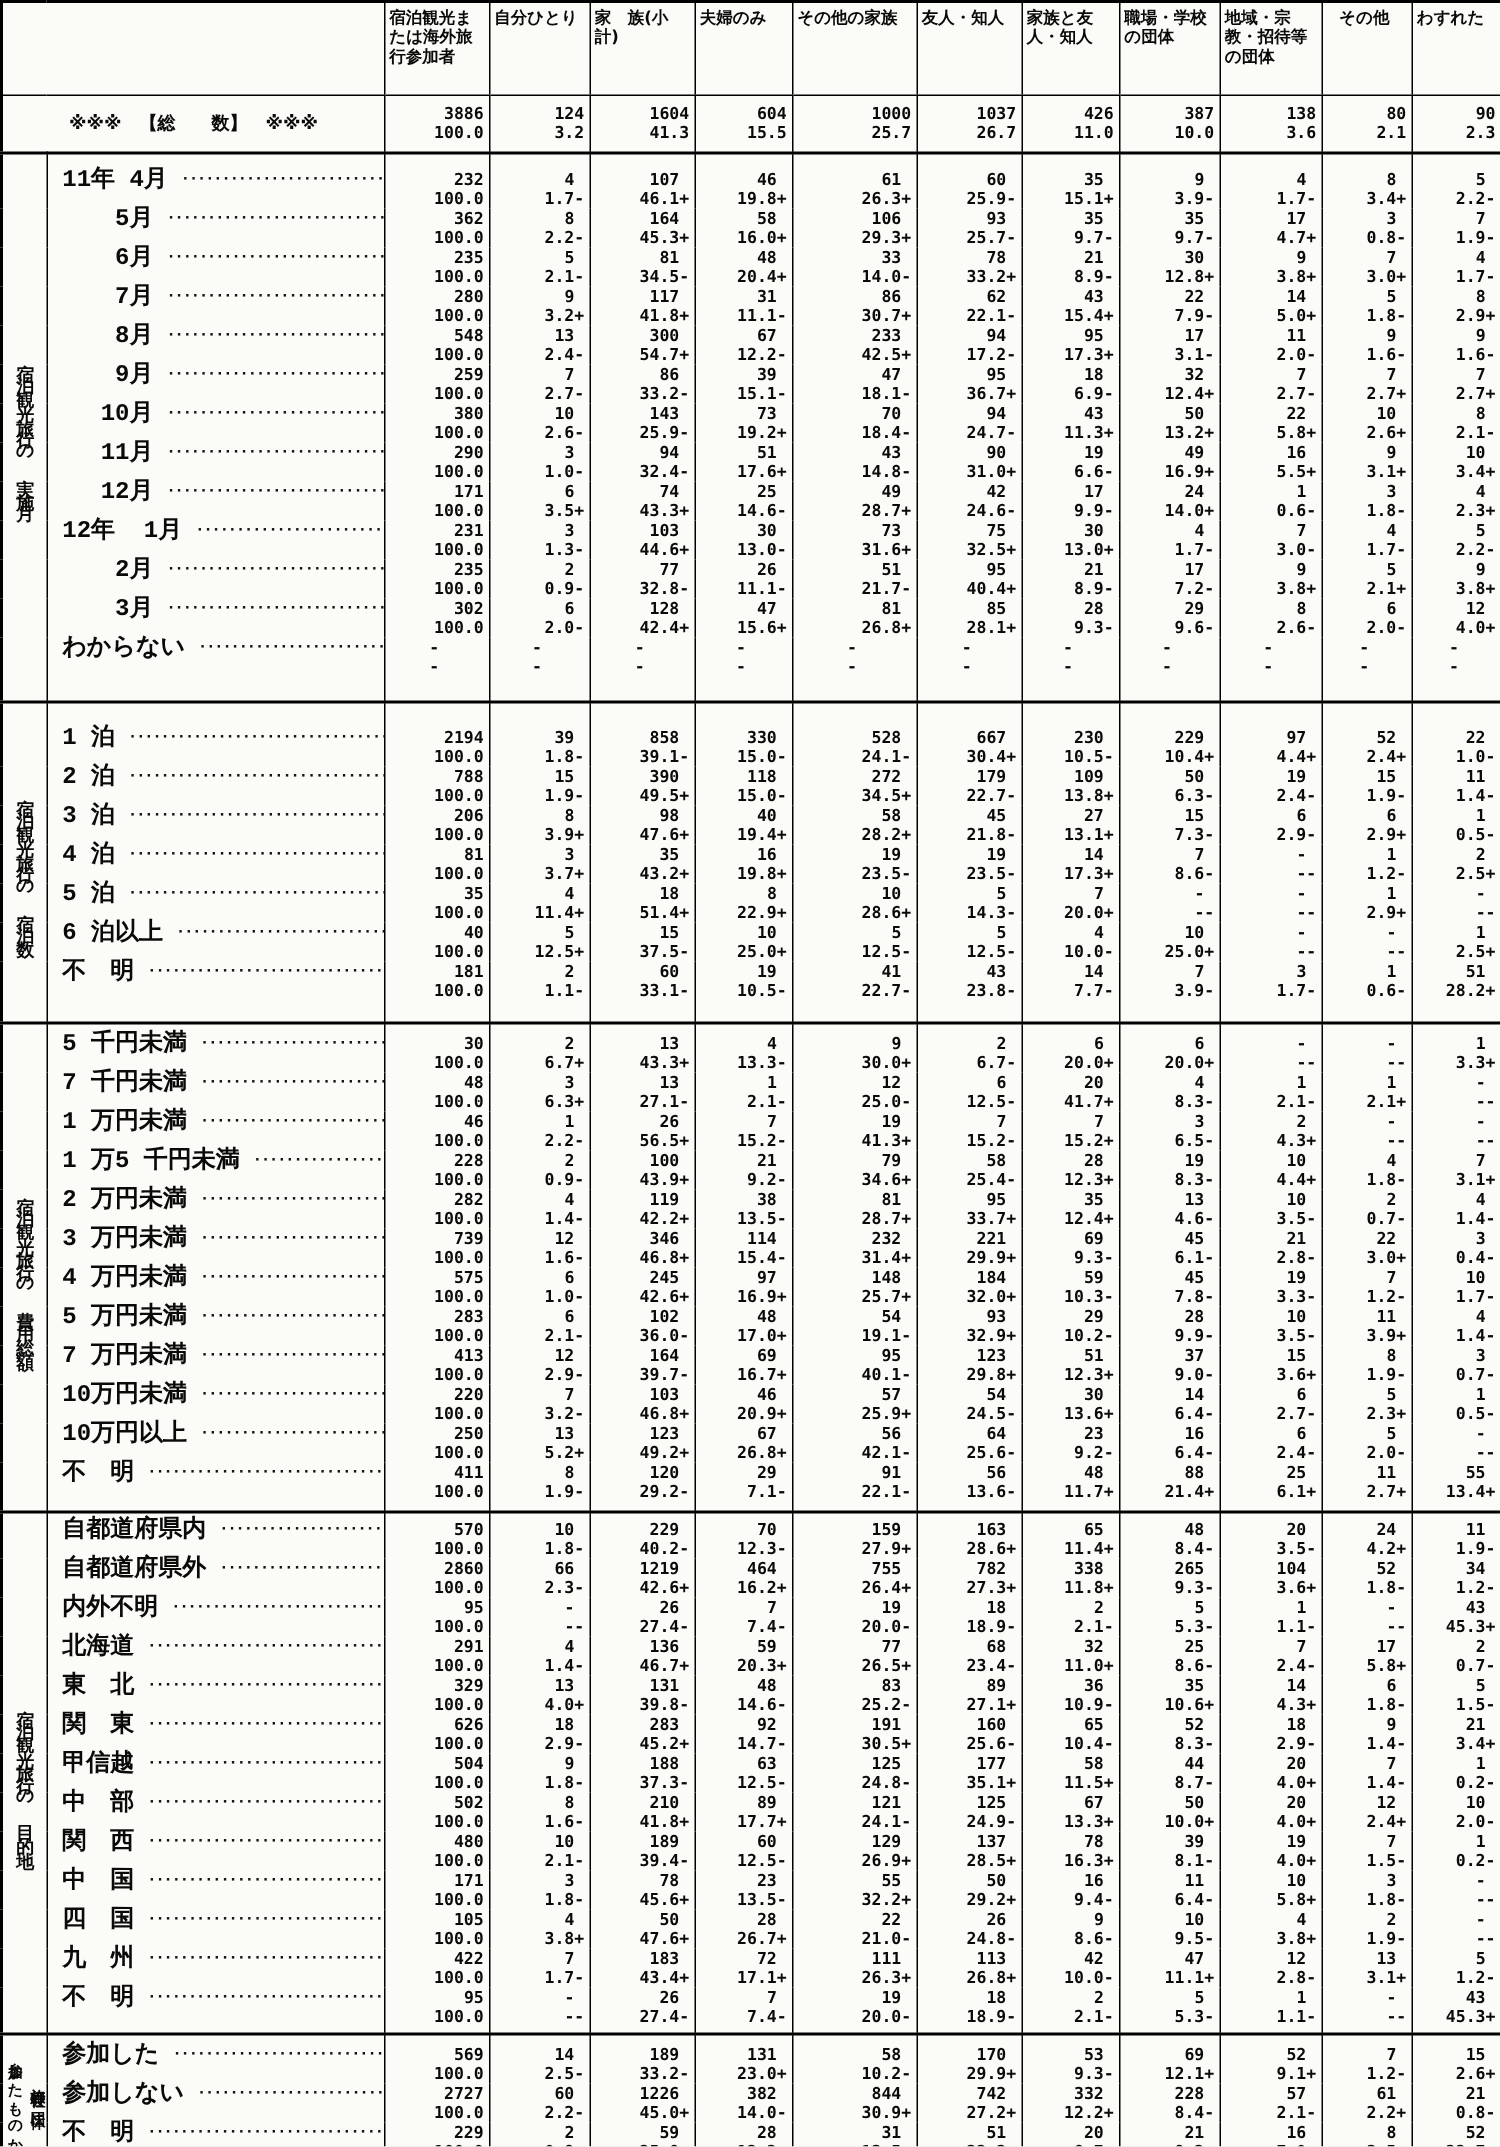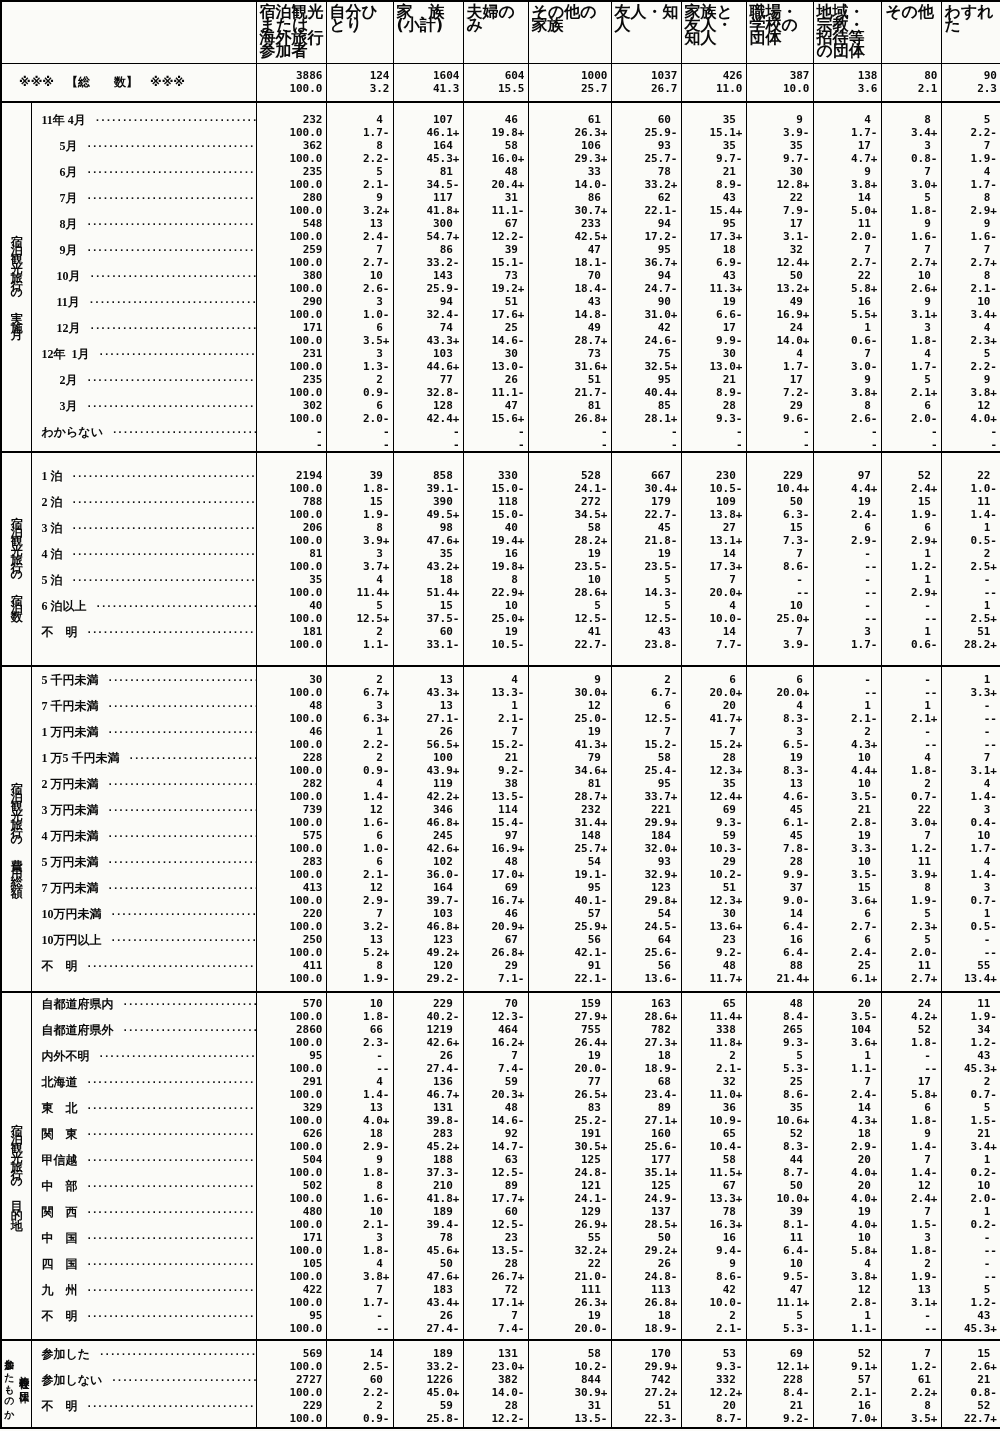--- a/index.html
+++ b/index.html
@@ -7,66 +7,66 @@
     position:relative;width:1000px;height:1431px;background:#fbfbf8;color:#0a0a0a;
     font-family:"DejaVu Sans","Liberation Sans",sans-serif;overflow:hidden;
   }
   table.grid{
     border-collapse:collapse;table-layout:fixed;width:1000px;
     border:2px solid #000;
   }
   
   thead th{
     border-left:1px solid #000;border-bottom:1.5px solid #000;
-    font-size:16px;line-height:13px;font-weight:bold;text-align:left;
+    font-size:11px;line-height:13px;font-weight:bold;text-align:left;
     vertical-align:top;padding:3px 2px 2px 3px;word-break:break-all;
     height:56px;font-family:"DejaVu Sans","Liberation Sans",sans-serif;
   }
   thead th.corner{border-left:none;}
   thead th.alt-right{text-align:center;padding-right:6px;}
   
   td.num{
     border-left:1px solid #000;vertical-align:top;padding:0 3px 0 0;
     font-family:"DejaVu Sans Mono","Liberation Mono",monospace;
     font-size:11px;font-weight:bold;text-align:right;line-height:13px;
     white-space:nowrap;
   }
   td.num div{height:13px;}
   
   td.rlab{
     border-right:1.5px solid #000;vertical-align:top;padding:0;
   }
   .rl{display:flex;align-items:flex-start;}
   .rl .txt{
-    white-space:pre;font-size:12px;line-height:14px;font-weight:bold;
-    padding:0 0 0 10px;font-family:Liberation Serif, serif;
+    white-space:pre;font-size:16px;line-height:14px;font-weight:bold;
+    padding:0 0 0 10px;font-family:Liberation Mono, monospace;
   }
   .leader{
     flex:1;overflow:hidden;white-space:nowrap;font-size:9px;line-height:14px;
     letter-spacing:2px;padding:0 6px 0 10px;font-weight:bold;color:#111;
   }
   
   td.slab{border-right:1px solid #000;vertical-align:middle;padding:0;}
   .vwrap{display:flex;justify-content:center;align-items:center;height:100%;}
   .vlab{
     writing-mode:vertical-rl;text-orientation:upright;
     font-size:12px;font-weight:bold;letter-spacing:9px;margin:auto;
   }
   .vlab.small{font-size:10px;letter-spacing:1px;}
   .vduo{display:flex;flex-direction:row-reverse;justify-content:center;gap:1px;}
   
   tbody.sec{border-top:2px solid #000;}
   tbody.total td{border-left:1px solid #000;}
   tbody.total td.tlab{border-left:none;border-right:1.5px solid #000;
-    font-size:12px;font-weight:bold;vertical-align:middle;padding-left:17px;white-space:pre;}
+    font-size:12px;font-weight:bold;vertical-align:middle;padding-left:44px;white-space:pre;}
   tbody.total{border-bottom:2px solid #000;}
   tbody.total td.num{vertical-align:middle;}
   tbody.total tr{height:38px;}
   tbody.s0 tr:first-child td.num,tbody.s0 tr:first-child td.rlab>div{padding-top:10px;}
-  tbody.s0 tr:last-child td{padding-bottom:0;}
+  tbody.s0 tr:last-child td{padding-bottom:16px;text-align:center;}
   tbody.s1 tr:first-child td.num,tbody.s1 tr:first-child td.rlab>div{padding-top:16px;}
   tbody.s1 tr:last-child td{padding-bottom:14px;}
   tbody.s2 tr:first-child td.num,tbody.s2 tr:first-child td.rlab>div{padding-top:6px;}
   tbody.s2 tr:last-child td{padding-bottom:6px;}
   tbody.s3 tr:first-child td.num,tbody.s3 tr:first-child td.rlab>div{padding-top:4px;}
   tbody.s3 tr:last-child td{padding-bottom:4px;}
   tbody.s4 tr:first-child td.num,tbody.s4 tr:first-child td.rlab>div{padding-top:6px;}
   tbody.s4 tr:last-child td{padding-bottom:2px;}
 </style>
 </head>

